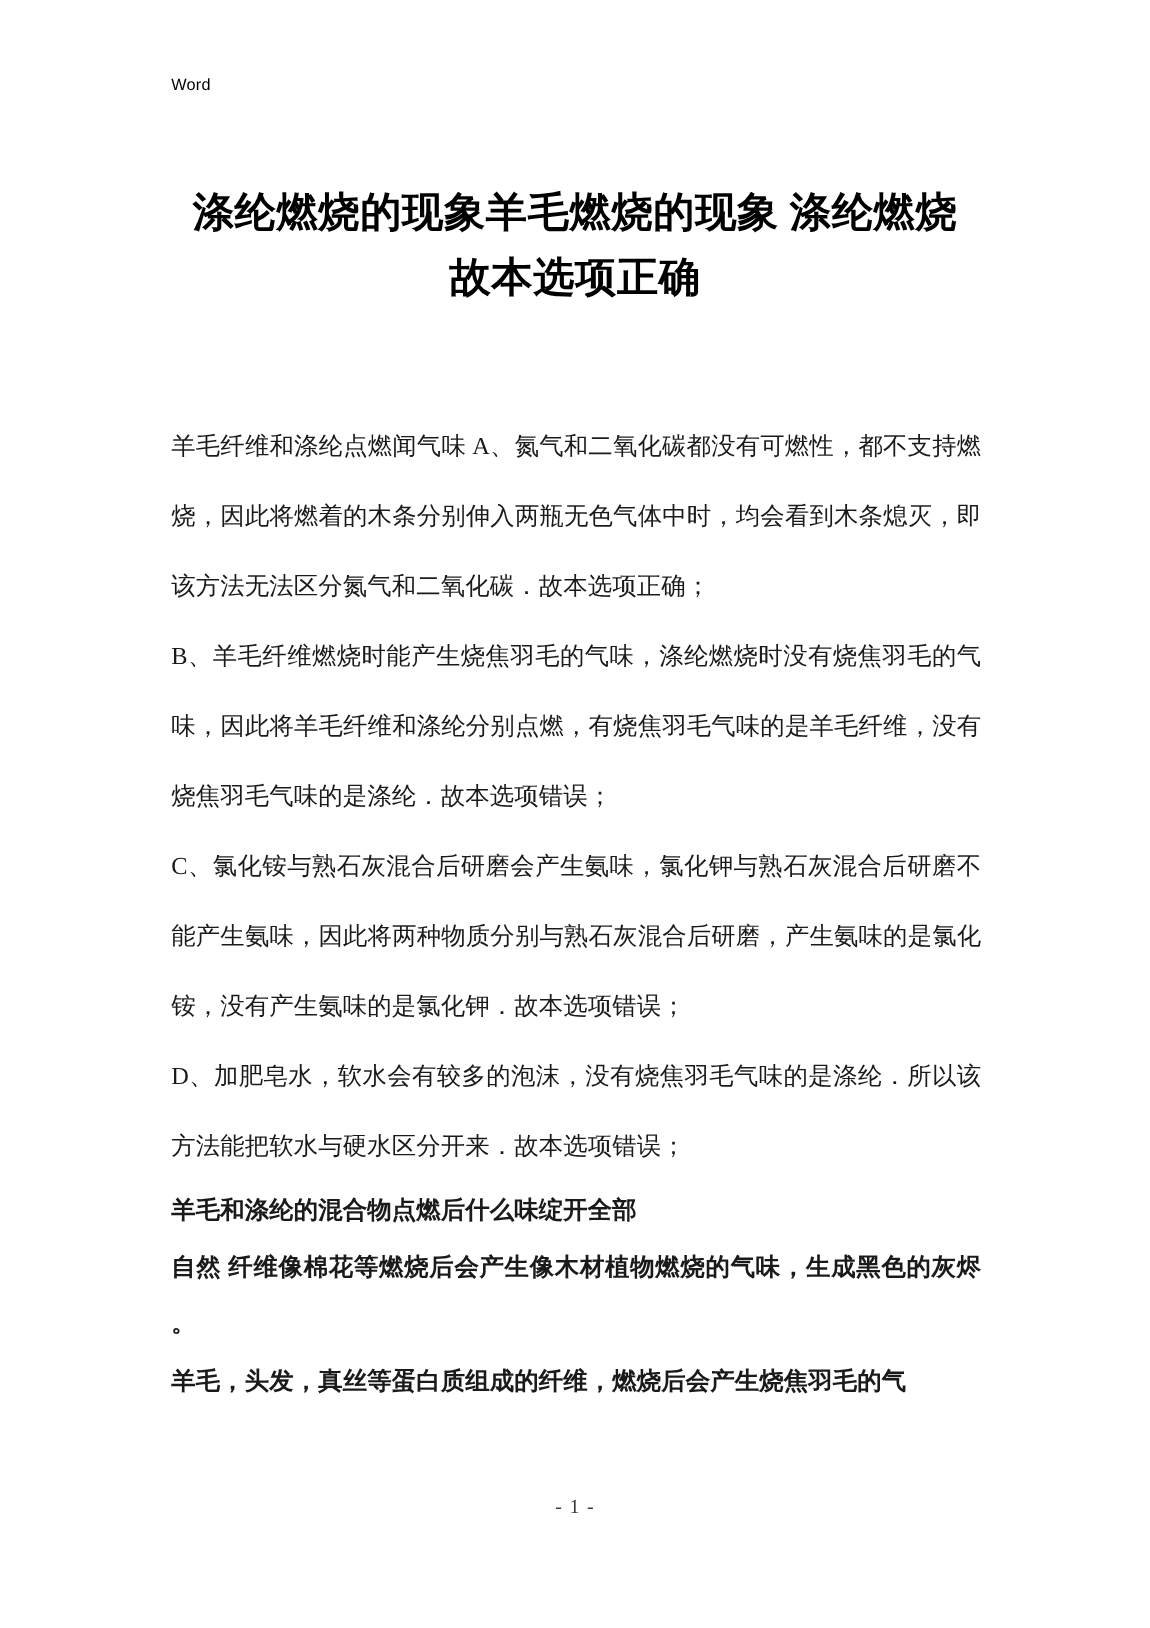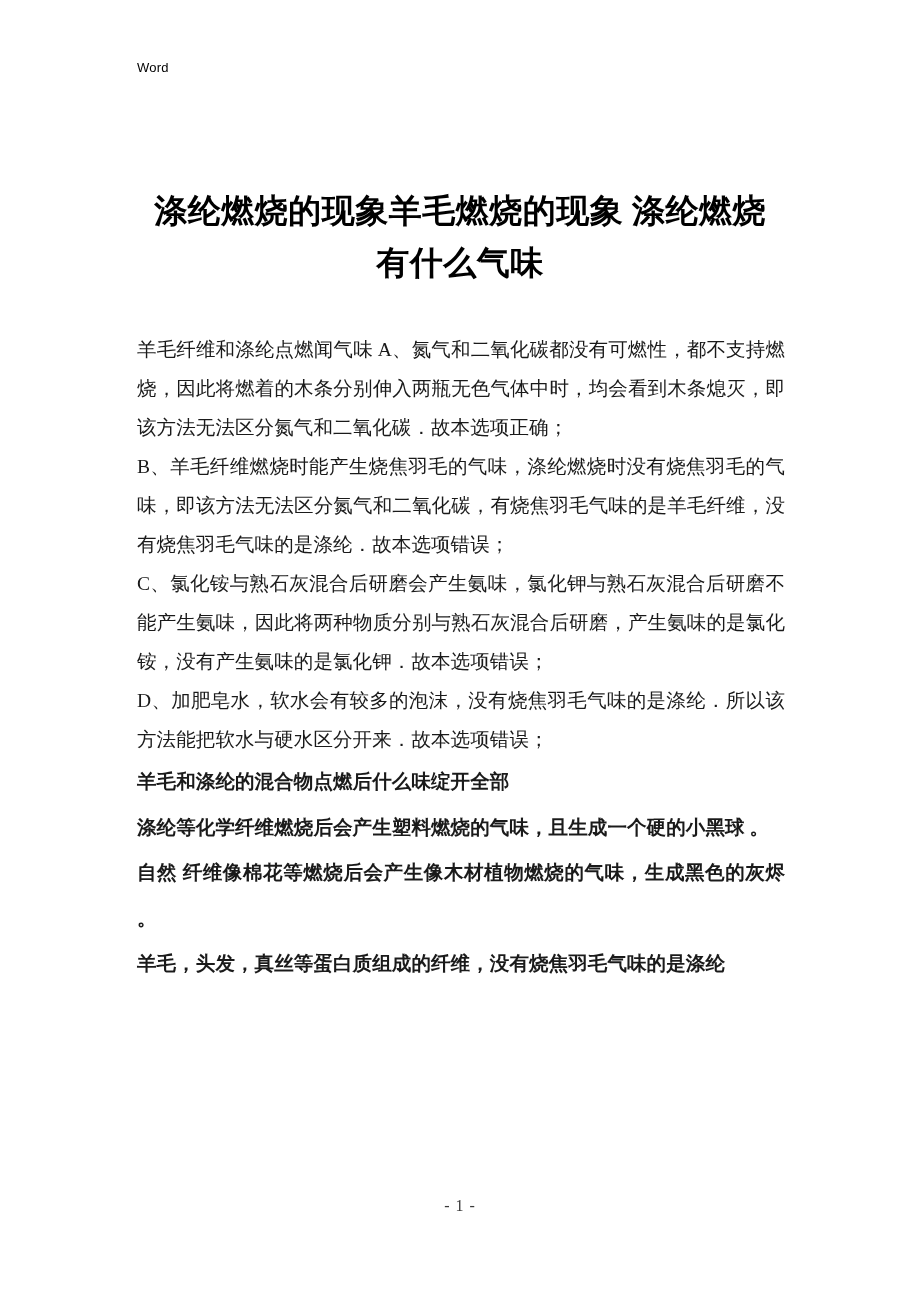--- a/index.html
+++ b/index.html
@@ -44,34 +44,33 @@
     left: 137px;
     top: 145px;
     width: 646px;
     text-align: center;
     font-family: "Liberation Serif", "DejaVu Serif", serif;
     font-weight: bold;
     font-size: 33px;
     line-height: 52px;
     letter-spacing: 0.5px;
     color: #000000;
-    margin-top: 40px;
   }
 
   
   .doc-body {
     position: absolute;
     left: 137px;
     top: 330px;
     width: 648px;
   }
 
   .para {
     font-size: 19.5px;
-    line-height: 39px;
+    line-height: 56px;
     text-align: justify;
     text-justify: inter-ideograph;
     margin: 0;
     color: #1a1a1a;
     letter-spacing: 0.1px;
   }
 
   
   .para.tight {
     line-height: 45.5px;
@@ -98,29 +97,28 @@
 </style>
 </head>
 <body>
 
 <div class="page">
 
   <div class="doc-header">Word</div>
 
   <div class="doc-title">
     <div>涤纶燃烧的现象羊毛燃烧的现象 涤纶燃烧</div>
-    <div>有什么气味</div>
+    <div>故本选项正确</div>
   </div>
 
   <div class="doc-body">
     <p class="para">羊毛纤维和涤纶点燃闻气味 A、氮气和二氧化碳都没有可燃性，都不支持燃烧，因此将燃着的木条分别伸入两瓶无色气体中时，均会看到木条熄灭，即该方法无法区分氮气和二氧化碳．故本选项正确；</p>
-    <p class="para">B、羊毛纤维燃烧时能产生烧焦羽毛的气味，涤纶燃烧时没有烧焦羽毛的气味，即该方法无法区分氮气和二氧化碳，有烧焦羽毛气味的是羊毛纤维，没有烧焦羽毛气味的是涤纶．故本选项错误；</p>
+    <p class="para">B、羊毛纤维燃烧时能产生烧焦羽毛的气味，涤纶燃烧时没有烧焦羽毛的气味，因此将羊毛纤维和涤纶分别点燃，有烧焦羽毛气味的是羊毛纤维，没有烧焦羽毛气味的是涤纶．故本选项错误；</p>
     <p class="para">C、氯化铵与熟石灰混合后研磨会产生氨味，氯化钾与熟石灰混合后研磨不能产生氨味，因此将两种物质分别与熟石灰混合后研磨，产生氨味的是氯化铵，没有产生氨味的是氯化钾．故本选项错误；</p>
     <p class="para">D、加肥皂水，软水会有较多的泡沫，没有烧焦羽毛气味的是涤纶．所以该方法能把软水与硬水区分开来．故本选项错误；</p>
     <p class="para tight nowrap-short">羊毛和涤纶的混合物点燃后什么味绽开全部</p>
-    <p class="para tight">涤纶等化学纤维燃烧后会产生塑料燃烧的气味，且生成一个硬的小黑球 。</p>
     <p class="para tight">自然 纤维像棉花等燃烧后会产生像木材植物燃烧的气味，生成黑色的灰烬 。</p>
-    <p class="para tight">羊毛，头发，真丝等蛋白质组成的纤维，没有烧焦羽毛气味的是涤纶</p>
+    <p class="para tight">羊毛，头发，真丝等蛋白质组成的纤维，燃烧后会产生烧焦羽毛的气</p>
   </div>
 
   <div class="doc-footer">- 1 -</div>
 
 </div>
 
 </body></html>

